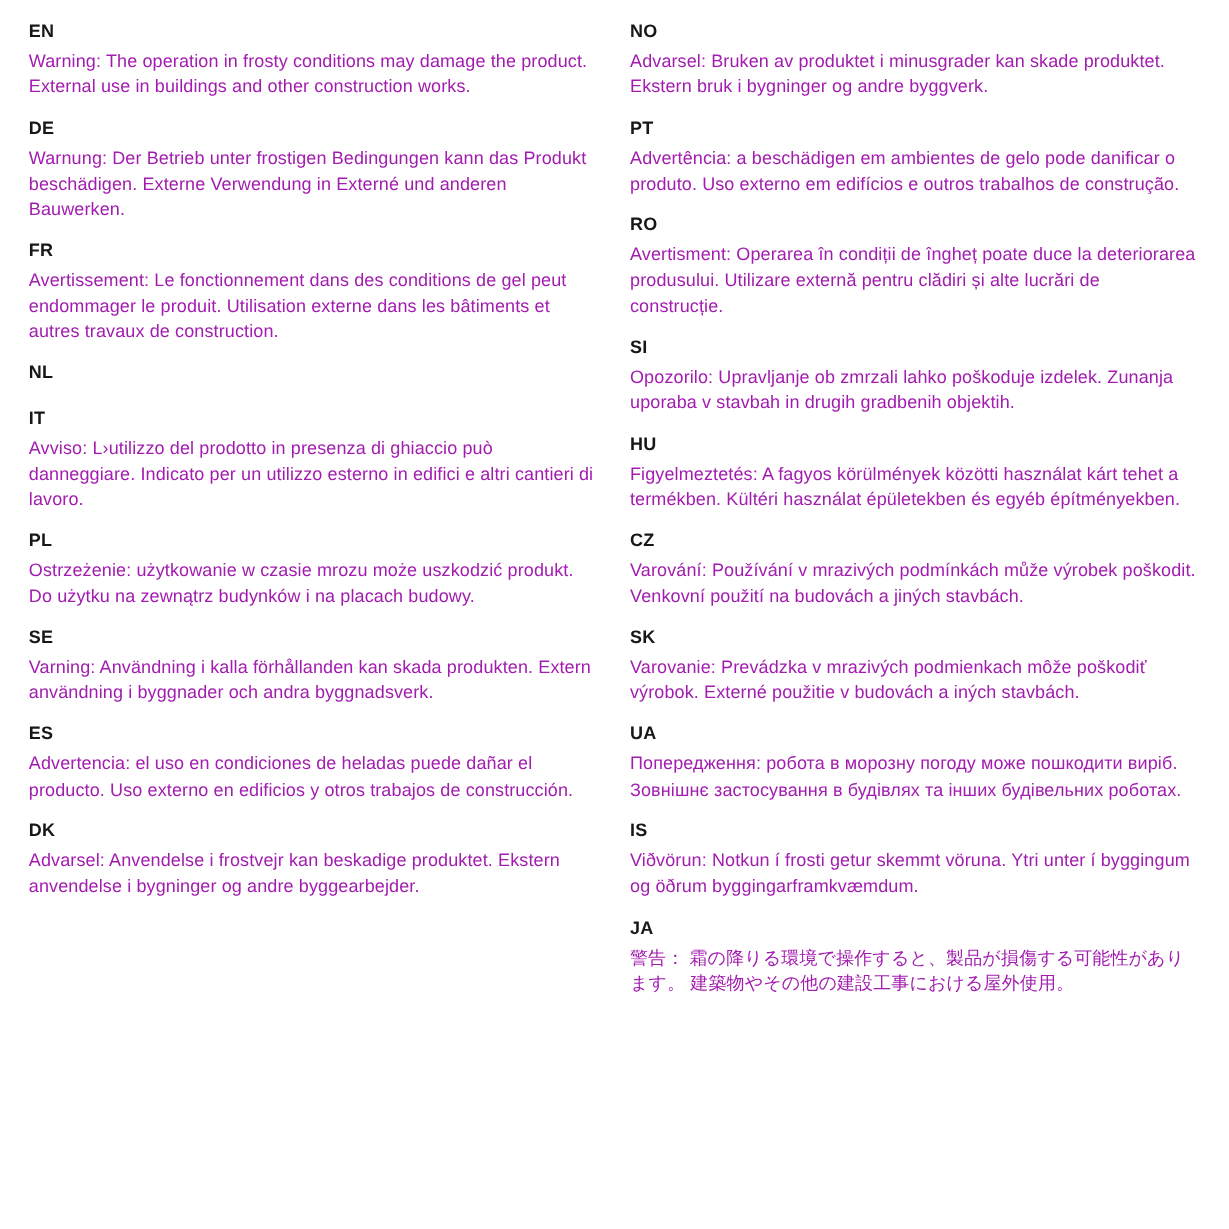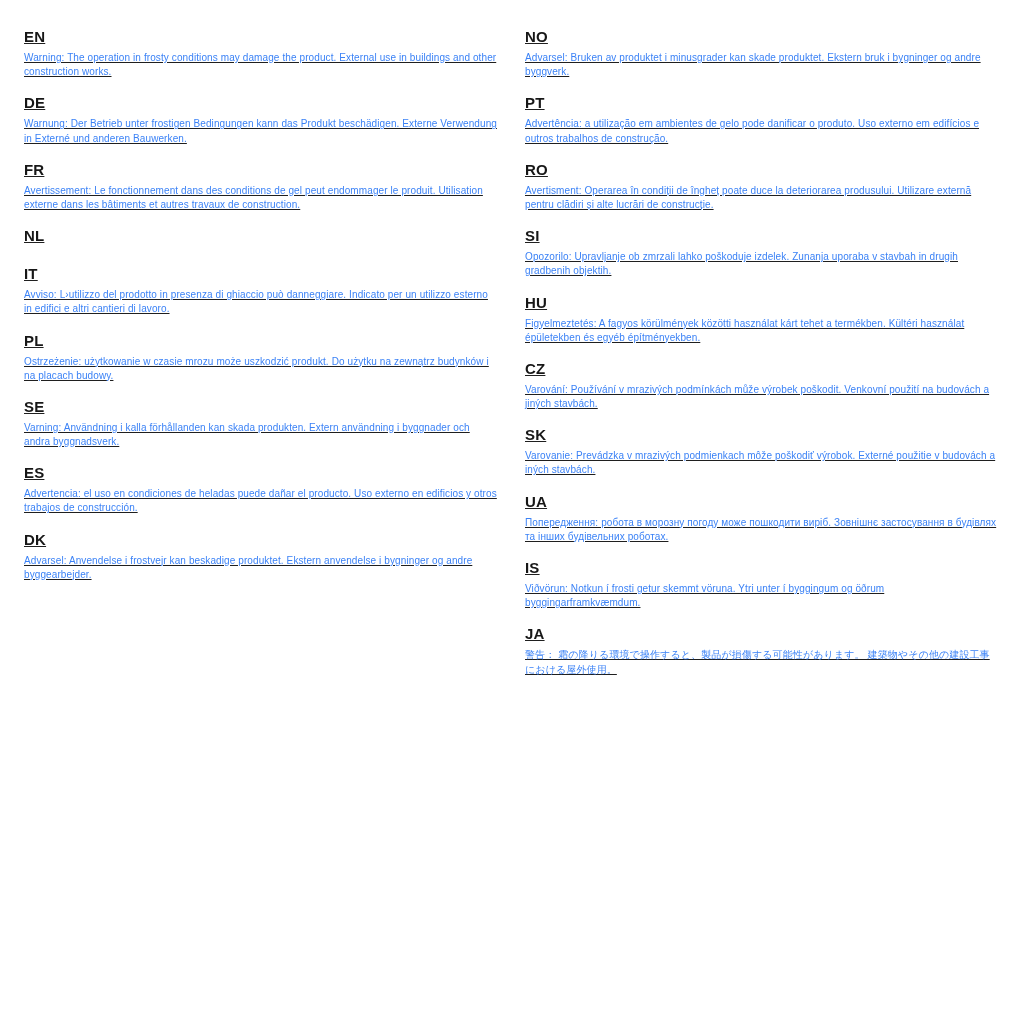--- a/index.html
+++ b/index.html
@@ -1,45 +1,44 @@
 <!DOCTYPE html>
 <html><head>
 <meta charset="utf-8">
 <style>
   * { box-sizing: border-box; }
   html, body { margin: 0; padding: 0; background: #ffffff; }
   .page {
     width: 1024px;
     height: 848px;
-    padding: 20px 26px 24px 24px;
+    padding: 10px 26px 24px 24px;
     display: grid;
     grid-template-columns: 1fr 1fr;
     column-gap: 28px;
     align-content: start;
     background: #ffffff;
     font-family: "Liberation Sans", "DejaVu Sans", sans-serif;
     color: #1f1f1f;
     overflow: hidden;
-    text-decoration: underline;
   }
   .col { display: flex; flex-direction: column; }
   .lang-block { margin: 0; }
   .lang-code {
     font-size: 15px;
     font-weight: 700;
     letter-spacing: 0.2px;
     margin: 15px 0 6px 0;
     color: #171717;
   }
   .col .lang-block:first-child .lang-code { margin-top: 8px; }
   .lang-text {
-    font-size: 10px;
+    font-size: 15px;
     line-height: 1.42;
     margin: 0;
-    color: #3b82f6;
+    color: #a21caf;
     letter-spacing: 0.1px;
   }
 </style>
 </head>
 <body>
 
 <div class="page">
 
   <div class="col">
     <section class="lang-block">
@@ -79,21 +78,21 @@
     </section>
   </div>
 
   <div class="col">
     <section class="lang-block">
       <h2 class="lang-code">NO</h2>
       <p class="lang-text">Advarsel: Bruken av produktet i minusgrader kan skade produktet. Ekstern bruk i bygninger og andre byggverk.</p>
     </section>
     <section class="lang-block">
       <h2 class="lang-code">PT</h2>
-      <p class="lang-text">Advertência: a utilização em ambientes de gelo pode danificar o produto. Uso externo em edifícios e outros trabalhos de construção.</p>
+      <p class="lang-text">Advertência: a beschädigen em ambientes de gelo pode danificar o produto. Uso externo em edifícios e outros trabalhos de construção.</p>
     </section>
     <section class="lang-block">
       <h2 class="lang-code">RO</h2>
       <p class="lang-text">Avertisment: Operarea în condiții de îngheț poate duce la deteriorarea produsului. Utilizare externă pentru clădiri și alte lucrări de construcție.</p>
     </section>
     <section class="lang-block">
       <h2 class="lang-code">SI</h2>
       <p class="lang-text">Opozorilo: Upravljanje ob zmrzali lahko poškoduje izdelek. Zunanja uporaba v stavbah in drugih gradbenih objektih.</p>
     </section>
     <section class="lang-block">

